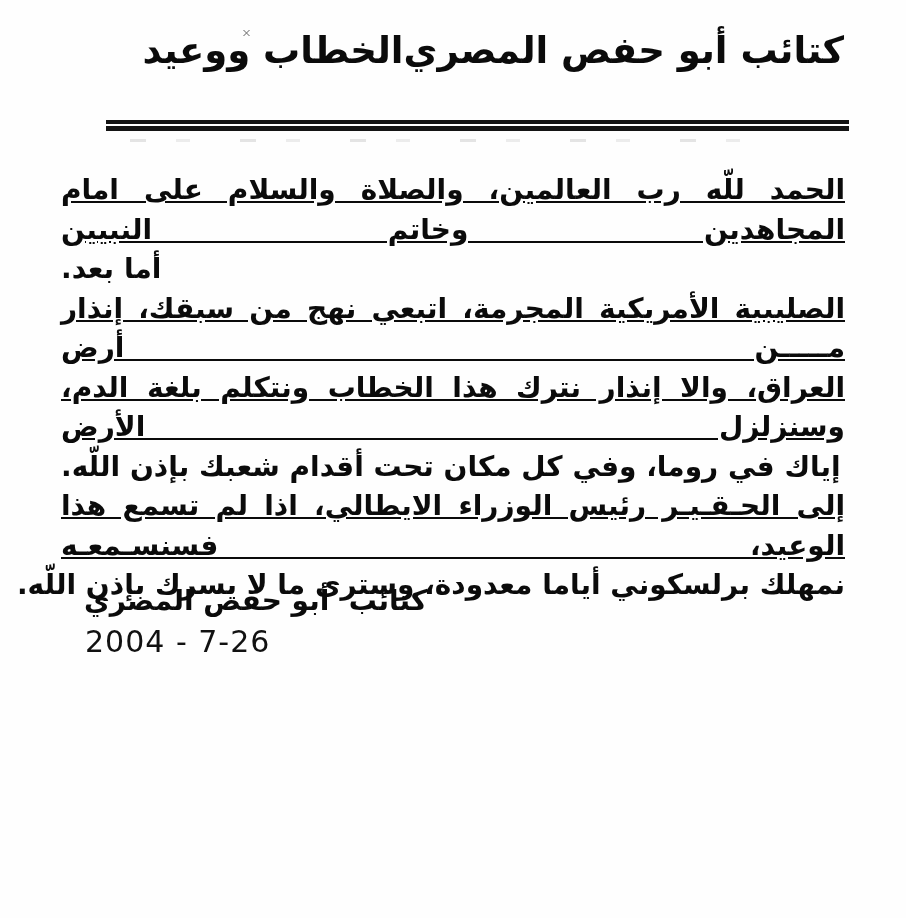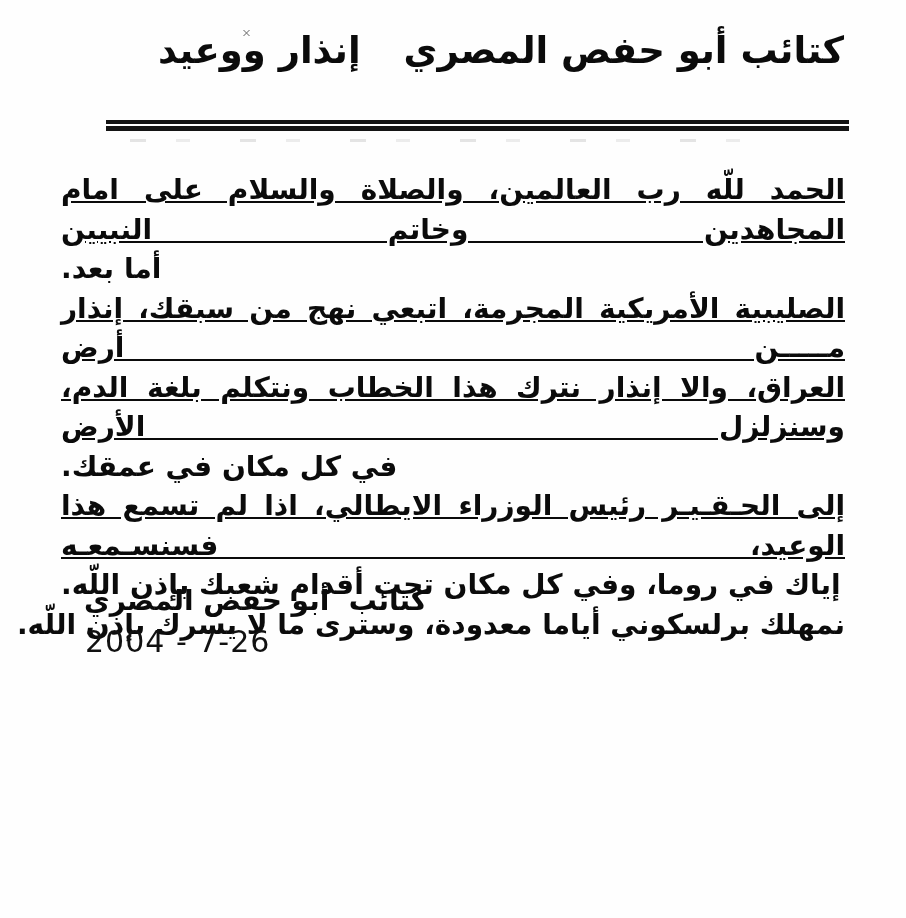--- a/index.html
+++ b/index.html
@@ -99,36 +99,35 @@
     color: #111;
   }
 </style>
 </head>
 <body>
 
 <div class="page">
 
   <div class="header">
     <span>كتائب أبو حفص المصري</span>
-    <span>إنذار ووعيد</span>
+    <span>الخطاب ووعيد</span>
   </div>
 
   <div class="speck"></div>
 
   <div class="rule"></div>
   <div class="rule-smudge"></div>
 
   <div class="body-text">
       <div class="line full">الحمد للّه رب العالمين، والصلاة والسلام على امام المجاهدين وخاتم النبيين</div>
       <div class="line">أما بعد.</div>
       <div class="line full">الصليبية الأمريكية المجرمة، اتبعي نهج من سبقك، إنذار مـــــن أرض</div>
       <div class="line full">العراق، والا إنذار نترك هذا الخطاب ونتكلم بلغة الدم، وسنزلزل الأرض</div>
-      <div class="line">في كل مكان في عمقك.</div>
+      <div class="line">إياك في روما، وفي كل مكان تحت أقدام شعبك بإذن اللّه.</div>
       <div class="line full">إلى الحـقـيـر رئيس الوزراء الايطالي، اذا لم تسمع هذا الوعيد، فسنسـمعـه</div>
-      <div class="line">إياك في روما، وفي كل مكان تحت أقدام شعبك بإذن اللّه.</div>
       <div class="line">نمهلك برلسكوني أياما معدودة، وسترى ما لا يسرك بإذن اللّه.</div>
     </div>
 
   <div class="signature-name">كتائب  أبو حفص المصري</div>
 
   <div class="signature-date">2004 - 7-26</div>
 
 </div>
 
 </body></html>

